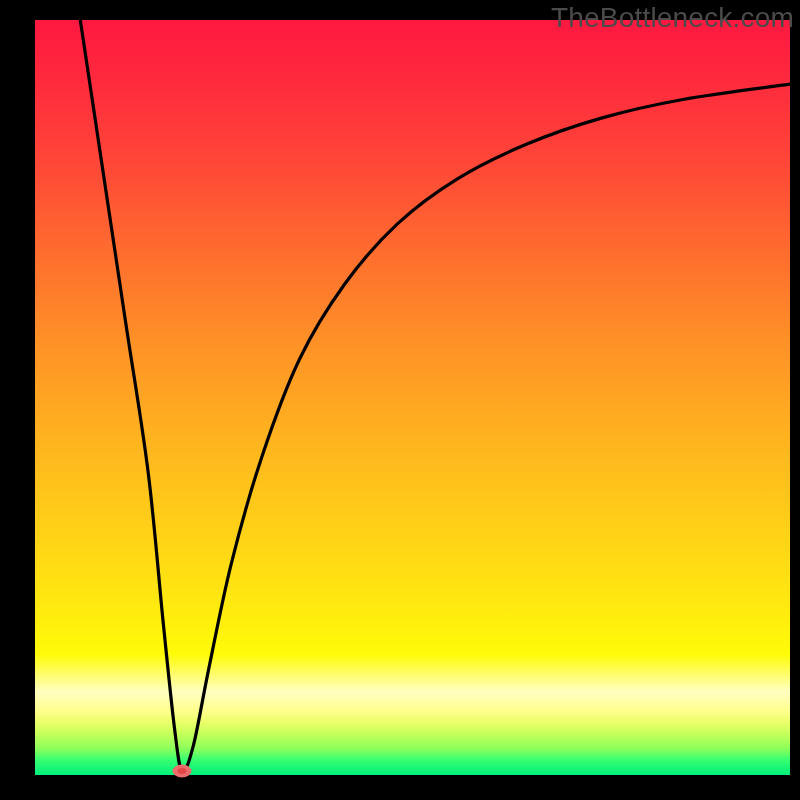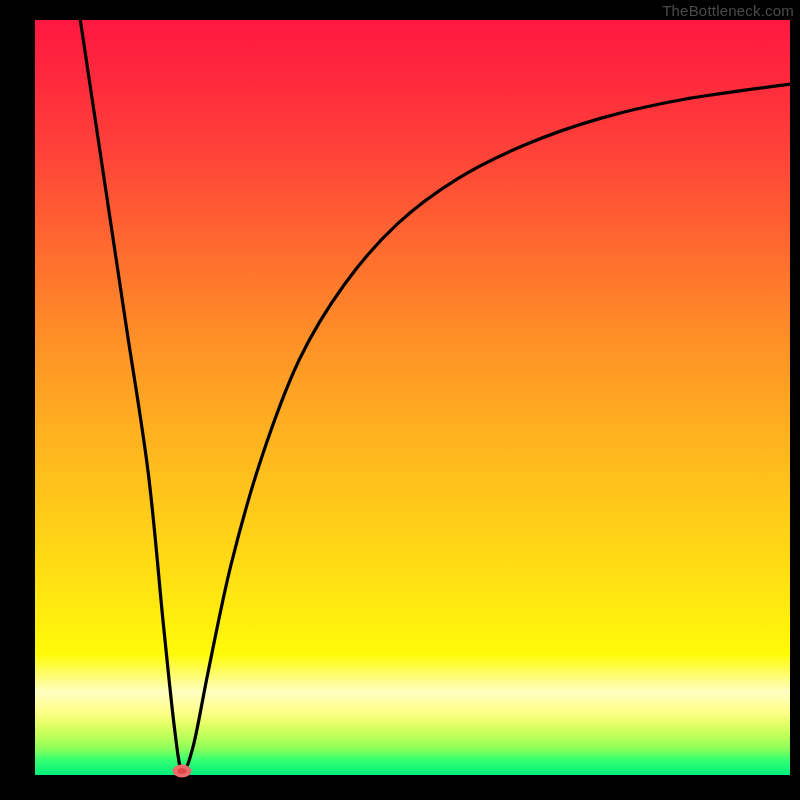--- a/index.html
+++ b/index.html
@@ -42,21 +42,21 @@
       #8dff5a 96.5%,
       #37ff72 98.0%,
       #00ef7a 100%
     );
   }
   .watermark {
     position: absolute;
     top: 2px;
     right: 6px;
     color: #4b4b4b;
-    font-size: 15px;
+    font-size: 28px;
     font-weight: 500;
     letter-spacing: 0.2px;
     pointer-events: none;
     user-select: none;
   }
   svg.curve {
     position: absolute;
     left: 35px;
     top: 20px;
     width: 755px;

